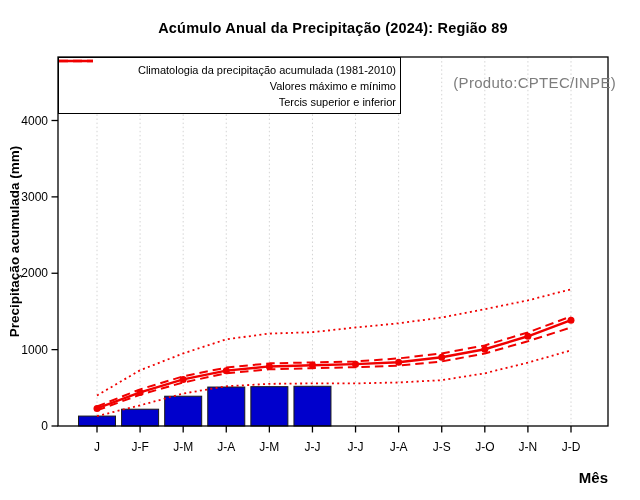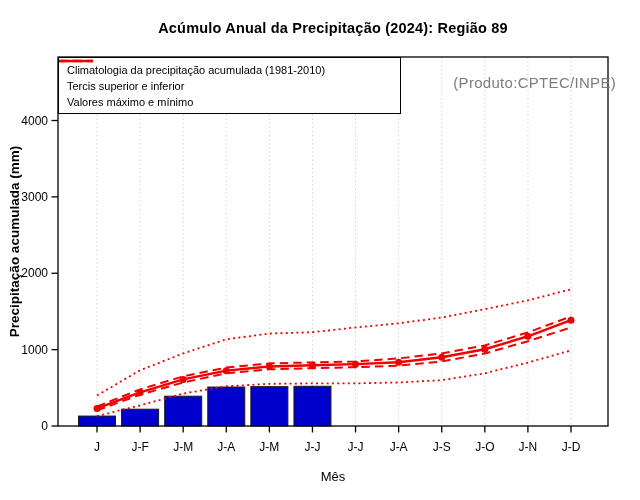--- a/index.html
+++ b/index.html
@@ -10,38 +10,38 @@
   .stage svg { position:absolute; left:0; top:0; }
   .chart-title {
     position:absolute; left:58px; top:20px; width:550px;
     text-align:center; font-size:14.5px; font-weight:bold; letter-spacing:0.2px;
   }
   .legend {
     position:absolute; left:58px; top:57px; width:343px; height:57px;
     background:#ffffff; border:1.3px solid #000; box-sizing:border-box;
     display:flex; flex-direction:column; justify-content:center; padding:2px 4px 2px 8px;
   }
-  .legend-row { display:flex; align-items:center; height:16px; }
+  .legend-row { display:flex; align-items:center; height:16px;justify-content:flex-end; }
   .legend-sample { width:34px; height:6px; margin-right:9px; flex:0 0 auto; }
   .legend-sample line { stroke:#f00000; stroke-width:2.4; }
   .legend-sample.dashed line { stroke-dasharray:9 5; }
   .legend-sample.dotted line { stroke-dasharray:2 3.4; stroke-width:2.2; }
   .legend-label { font-size:11px; white-space:nowrap; }
   .credit {
     position:absolute; right:33px; top:74px; font-size:15px; color:#7d7d7d;
     letter-spacing:0.3px;
   }
   .ylabel-wrap {
     position:absolute; left:2px; top:57px; width:26px; height:369px;
     display:flex; align-items:center; justify-content:center;
   }
   .ylabel { transform:rotate(-90deg); white-space:nowrap; font-size:13.5px; font-weight:bold; }
   .xlabel {
-    position:absolute; left:58px; top:469px; width:550px; text-align:center;
-    font-size:13px; font-weight:normal;
+    position:absolute; left:58px; top:469px; width:550px; text-align:right;
+    font-size:15px; font-weight:bold;
   }
   .tick-label { font-family:"Liberation Sans", sans-serif; font-size:12px; fill:#000; }
 </style>
 </head>
 <body>
 
 <div class="stage">
 
   <div class="chart-title">Acúmulo Anual da Precipitação (2024): Região 89</div>
 
@@ -119,30 +119,30 @@
     </svg>
 
   <div class="legend">
     <div class="legend-row">
       <svg class="legend-sample solid" width="34" height="6">
           <line x1="0" y1="3" x2="34" y2="3"></line>
         </svg>
       <span class="legend-label">Climatologia da precipitação acumulada (1981-2010)</span>
     </div>
     <div class="legend-row">
+      <svg class="legend-sample dotted" width="34" height="6">
+          <line x1="0" y1="3" x2="34" y2="3"></line>
+        </svg>
+      <span class="legend-label">Valores máximo e mínimo</span>
+    </div>
+    <div class="legend-row">
       <svg class="legend-sample dashed" width="34" height="6">
           <line x1="0" y1="3" x2="34" y2="3"></line>
         </svg>
       <span class="legend-label">Tercis superior e inferior</span>
-    </div>
-    <div class="legend-row">
-      <svg class="legend-sample dotted" width="34" height="6">
-          <line x1="0" y1="3" x2="34" y2="3"></line>
-        </svg>
-      <span class="legend-label">Valores máximo e mínimo</span>
     </div>
   </div>
 
   <div class="credit">(Produto:CPTEC/INPE)</div>
 
   <div class="ylabel-wrap">
     <span class="ylabel">Precipitação acumulada (mm)</span>
   </div>
 
   <div class="xlabel">Mês</div>

